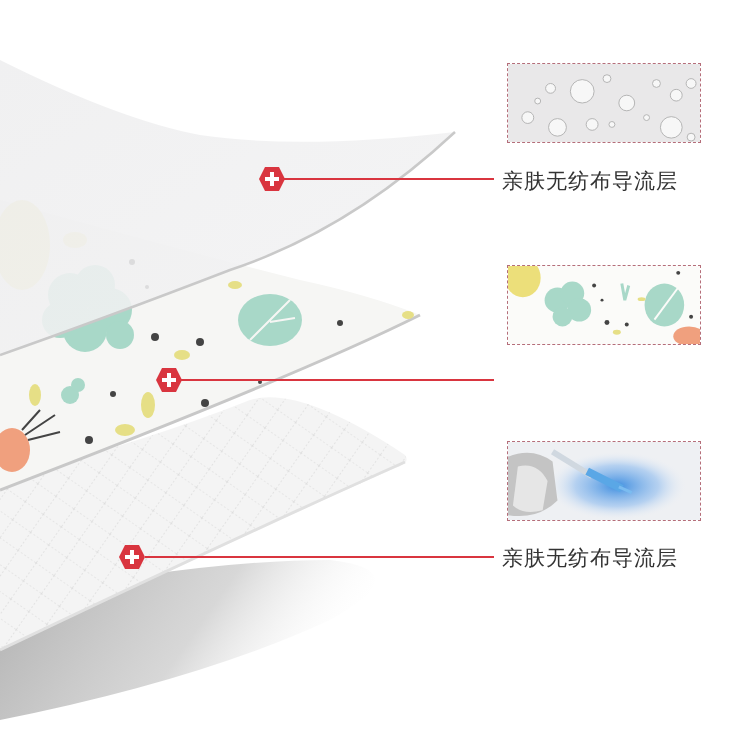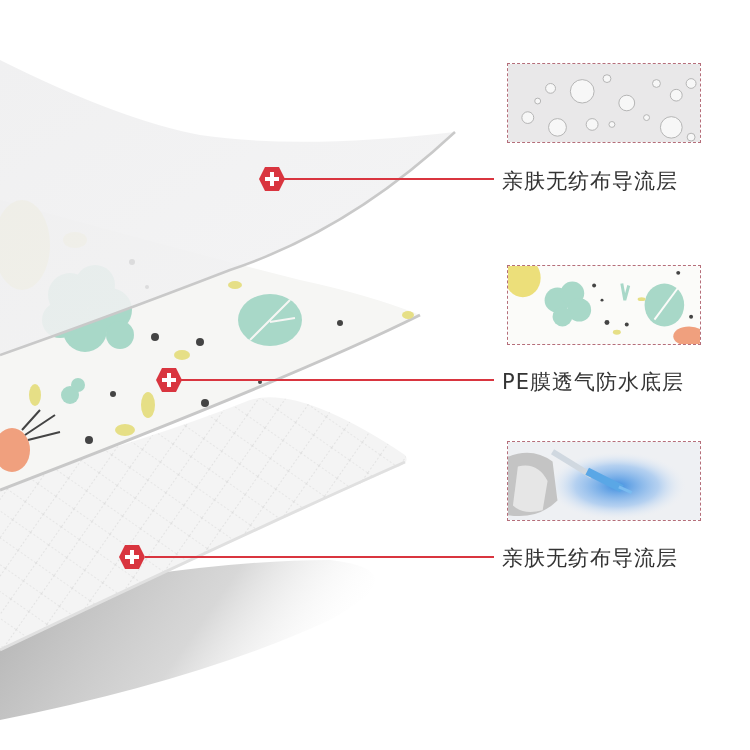--- a/index.html
+++ b/index.html
@@ -178,21 +178,20 @@
         <circle cx="172" cy="7" r="2"></circle>
           <circle cx="185" cy="52" r="2"></circle>
           <circle cx="95" cy="35" r="1.5"></circle>
       </g>
       <g fill="#e6df86">
           <ellipse cx="110" cy="68" rx="4" ry="2.5"></ellipse>
           <ellipse cx="135" cy="34" rx="4" ry="2"></ellipse>
         </g>
     </svg>
   </div>
-  <div class="label" style="top:370px;">PE膜透气防水底层</div>
 
   <div class="callout-line" style="left:145px; top:556px; width:349px;"></div>
   <div class="marker" style="left:118px; top:544px;">
     <svg viewBox="0 0 28 26">
         <polygon points="7,1 21,1 27,13 21,25 7,25 1,13" fill="#d9353f"></polygon>
         <rect x="12" y="6" width="4" height="14" fill="#fff"></rect>
         <rect x="7" y="11" width="14" height="4" fill="#fff"></rect>
       </svg>
   </div>
   <div class="thumb" style="top:441px;">

